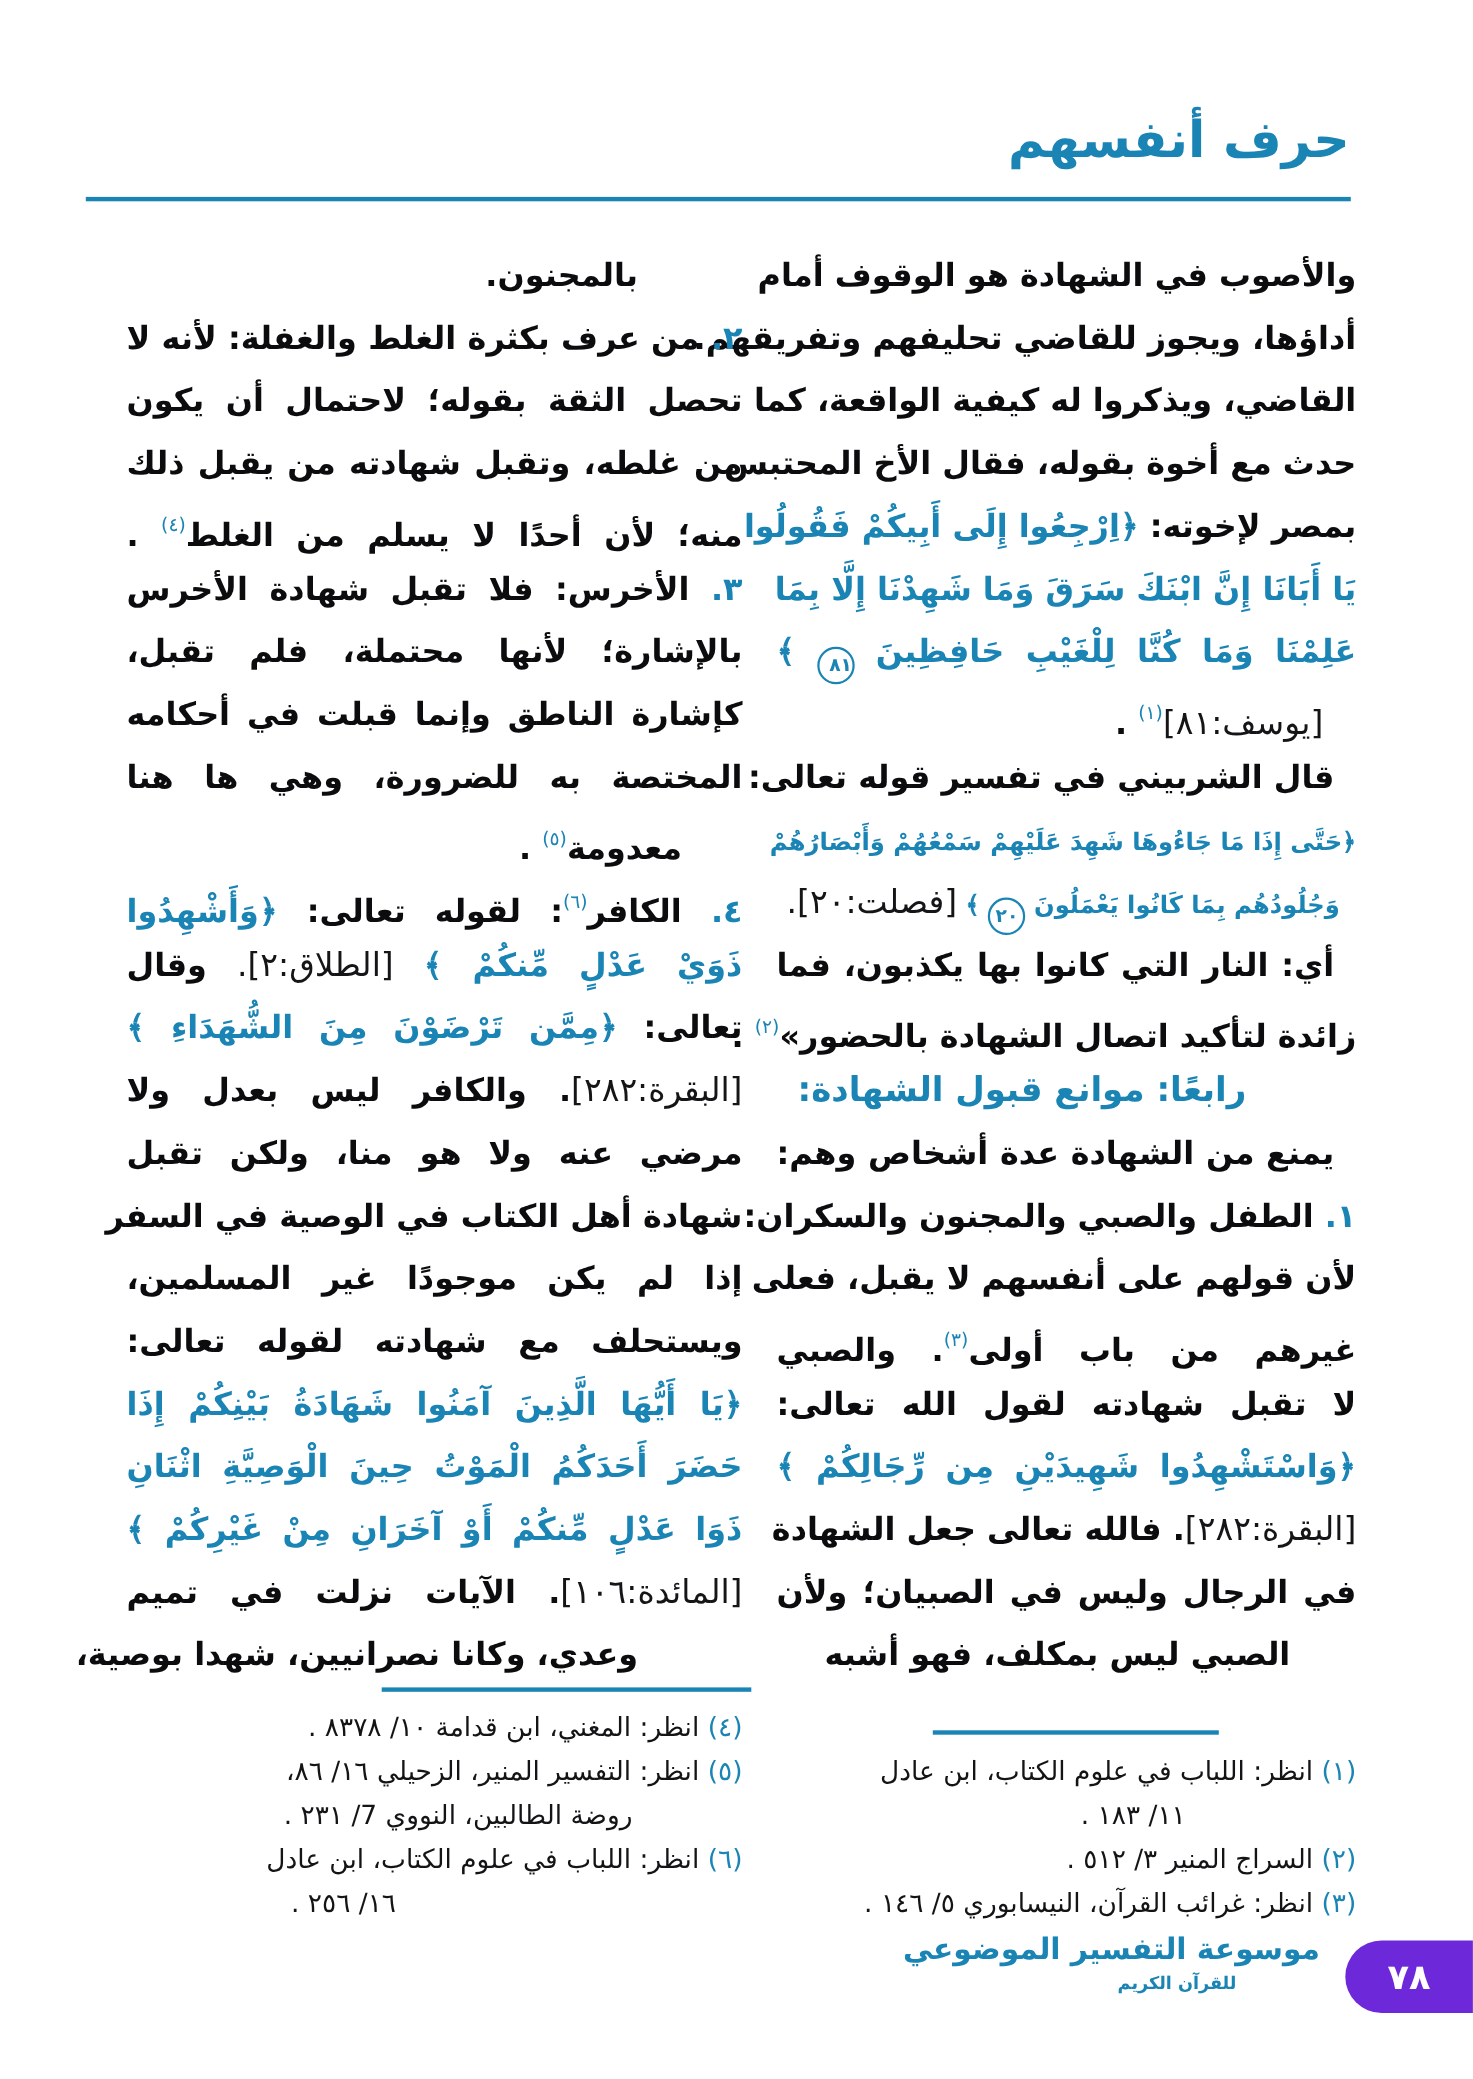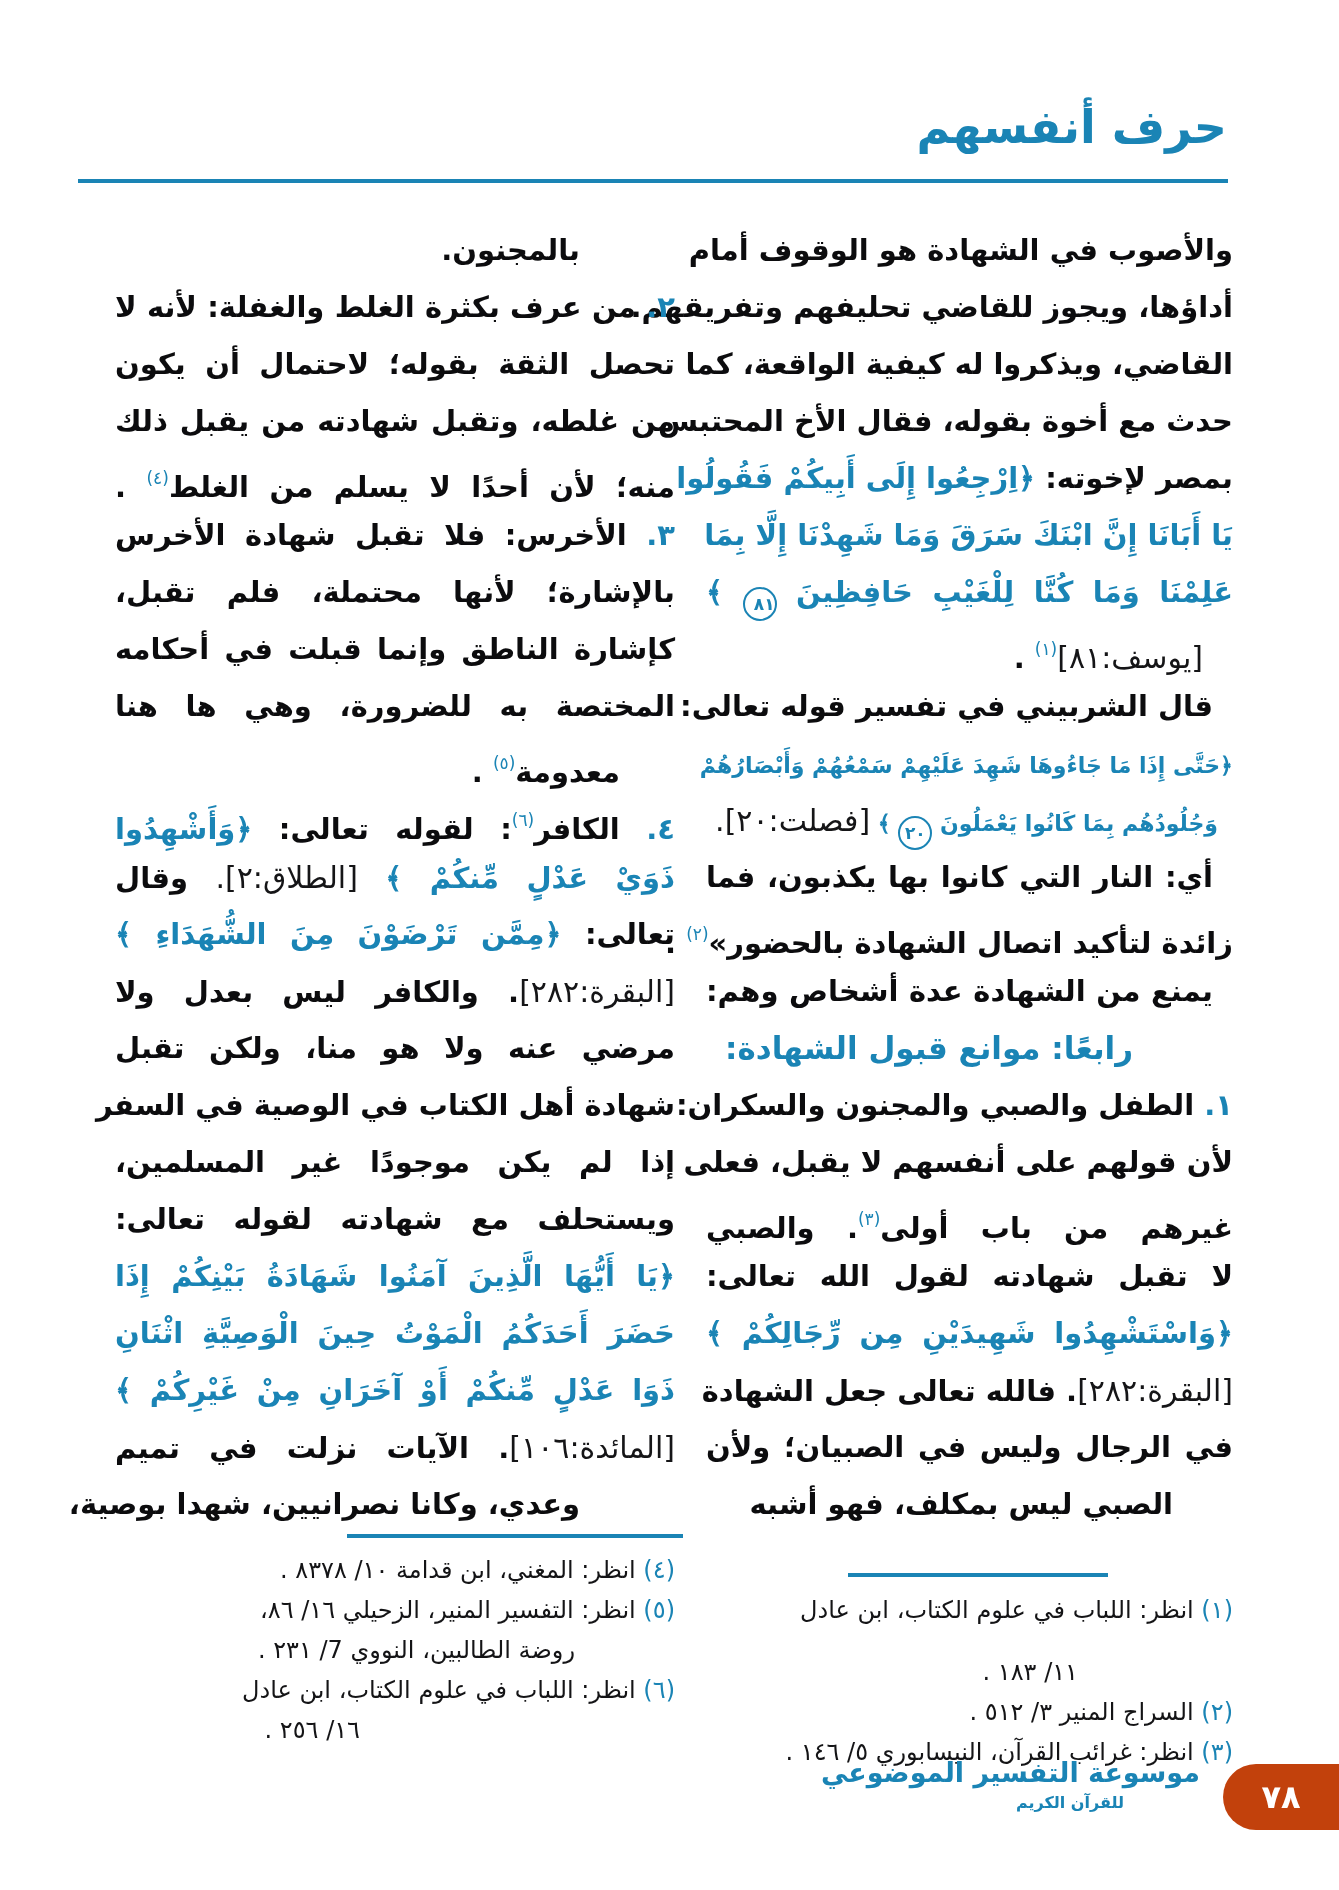--- a/index.html
+++ b/index.html
@@ -60,21 +60,21 @@
   .fn .fn-marker{color:#1a84b5;}
   
   .logo{
     position:absolute;top:1758px;left:940px;width:260px;
     text-align:center;color:#1a84b5;line-height:1.1;
   }
   .logo-line1{font-size:27px;font-weight:bold;white-space:nowrap;}
   .logo-line2{font-size:16px;font-weight:bold;margin-top:6px;}
   .pagenum-box{
     position:absolute;top:1764px;left:1223px;width:116px;height:66px;
-    background:#c2410c;border-radius:33px 0 0 33px;
+    background:#6d28d9;border-radius:33px 0 0 33px;
     display:flex;align-items:center;justify-content:center;
   }
   .pagenum{color:#ffffff;font-size:32px;font-weight:bold;}
 </style>
 </head>
 <body>
 
 <div class="page">
 
   <div class="header-title">حرف أنفسهم</div>
@@ -87,22 +87,22 @@
       <div class="line j"><span class="seg-b">حدث مع أخوة بقوله، فقال الأخ المحتبس</span></div>
       <div class="line j"><span class="seg-b">بمصر لإخوته: </span><span class="seg-q">﴿اِرْجِعُوا إِلَى أَبِيكُمْ فَقُولُوا</span></div>
       <div class="line j"><span class="seg-q">يَا أَبَانَا إِنَّ ابْنَكَ سَرَقَ وَمَا شَهِدْنَا إِلَّا بِمَا</span></div>
       <div class="line j"><span class="seg-q">عَلِمْنَا وَمَا كُنَّا لِلْغَيْبِ حَافِظِينَ </span><span class="seg-ayah">٨١</span><span class="seg-q"> ﴾</span></div>
       <div class="line ra" style="padding-right: 30px;"><span class="seg-ref">[يوسف:٨١]</span><span class="seg-sup">(١)</span><span class="seg-b"> .</span></div>
       <div class="line j" style="padding-right: 20px;"><span class="seg-b">قال الشربيني في تفسير قوله تعالى:</span></div>
       <div class="line j"><span class="seg-q seg-q2">﴿حَتَّى إِذَا مَا جَاءُوهَا شَهِدَ عَلَيْهِمْ سَمْعُهُمْ وَأَبْصَارُهُمْ</span></div>
       <div class="line ra" style="padding-right: 15px;"><span class="seg-q seg-q2">وَجُلُودُهُم بِمَا كَانُوا يَعْمَلُونَ </span><span class="seg-ayah">٢٠</span><span class="seg-q seg-q2"> ﴾ </span><span class="seg-ref">[فصلت:٢٠].</span></div>
       <div class="line j" style="padding-right: 20px;"><span class="seg-b">أي: النار التي كانوا بها يكذبون، فما</span></div>
       <div class="line ra"><span class="seg-b">زائدة لتأكيد اتصال الشهادة بالحضور»</span><span class="seg-sup">(٢)</span><span class="seg-b"> .</span></div>
+      <div class="line ra" style="padding-right: 100px;"><span class="seg-head">رابعًا: موانع قبول الشهادة:</span></div>
       <div class="line j" style="padding-right: 20px;"><span class="seg-b">يمنع من الشهادة عدة أشخاص وهم:</span></div>
-      <div class="line ra" style="padding-right: 100px;"><span class="seg-head">رابعًا: موانع قبول الشهادة:</span></div>
       <div class="line j"><span class="seg-num">١. </span><span class="seg-b">الطفل والصبي والمجنون والسكران:</span></div>
       <div class="line j"><span class="seg-b">لأن قولهم على أنفسهم لا يقبل، فعلى</span></div>
       <div class="line j"><span class="seg-b">غيرهم من باب أولى</span><span class="seg-sup">(٣)</span><span class="seg-b">. والصبي</span></div>
       <div class="line j"><span class="seg-b">لا تقبل شهادته لقول الله تعالى:</span></div>
       <div class="line j"><span class="seg-q">﴿وَاسْتَشْهِدُوا شَهِيدَيْنِ مِن رِّجَالِكُمْ ﴾</span></div>
       <div class="line j"><span class="seg-ref">[البقرة:٢٨٢]</span><span class="seg-b">. فالله تعالى جعل الشهادة</span></div>
       <div class="line j"><span class="seg-b">في الرجال وليس في الصبيان؛ ولأن</span></div>
       <div class="line ra" style="padding-right: 60px;"><span class="seg-b">الصبي ليس بمكلف، فهو أشبه</span></div>
     </div>
   <div class="col col-left" id="col-left">
@@ -129,21 +129,21 @@
       <div class="line j"><span class="seg-q">ذَوَا عَدْلٍ مِّنكُمْ أَوْ آخَرَانِ مِنْ غَيْرِكُمْ ﴾</span></div>
       <div class="line j"><span class="seg-ref">[المائدة:١٠٦]</span><span class="seg-b">. الآيات نزلت في تميم</span></div>
       <div class="line ra" style="padding-right: 95px;"><span class="seg-b">وعدي، وكانا نصرانيين، شهدا بوصية،</span></div>
     </div>
 
   <div class="fn-sep fn-sep-right"></div>
   <div class="fn-sep fn-sep-left"></div>
 
   <div class="fnblock fn-right" id="fn-right">
       <div class="fn"><span class="fn-marker">(١) </span><span>انظر: اللباب في علوم الكتاب، ابن عادل</span></div>
-      <div class="fn" style="padding-right: 155px; margin-top: 22px;">١١/ ١٨٣ .</div>
+      <div class="fn" style="padding-right: 155px;">١١/ ١٨٣ .</div>
       <div class="fn"><span class="fn-marker">(٢) </span><span>السراج المنير ٣/ ٥١٢ .</span></div>
       <div class="fn"><span class="fn-marker">(٣) </span><span>انظر: غرائب القرآن، النيسابوري ٥/ ١٤٦ .</span></div>
     </div>
   <div class="fnblock fn-left" id="fn-left">
       <div class="fn"><span class="fn-marker">(٤) </span><span>انظر: المغني، ابن قدامة ١٠/ ٨٣٧٨ .</span></div>
       <div class="fn"><span class="fn-marker">(٥) </span><span>انظر: التفسير المنير، الزحيلي ١٦/ ٨٦،</span></div>
       <div class="fn" style="padding-right: 100px;">روضة الطالبين، النووي 7/ ٢٣١ .</div>
       <div class="fn"><span class="fn-marker">(٦) </span><span>انظر: اللباب في علوم الكتاب، ابن عادل</span></div>
       <div class="fn" style="padding-right: 315px;">١٦/ ٢٥٦ .</div>
     </div>

